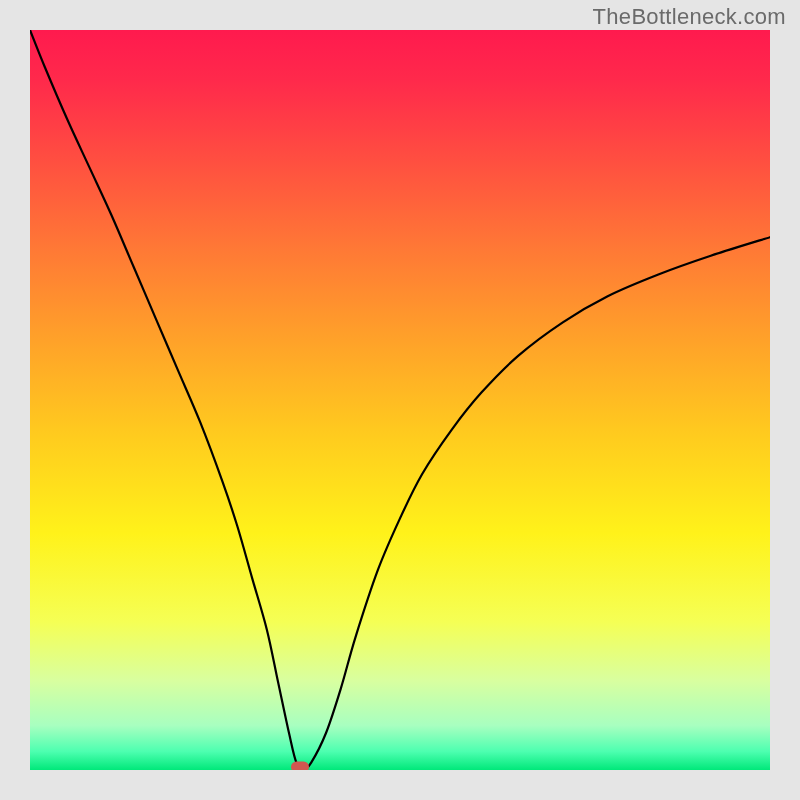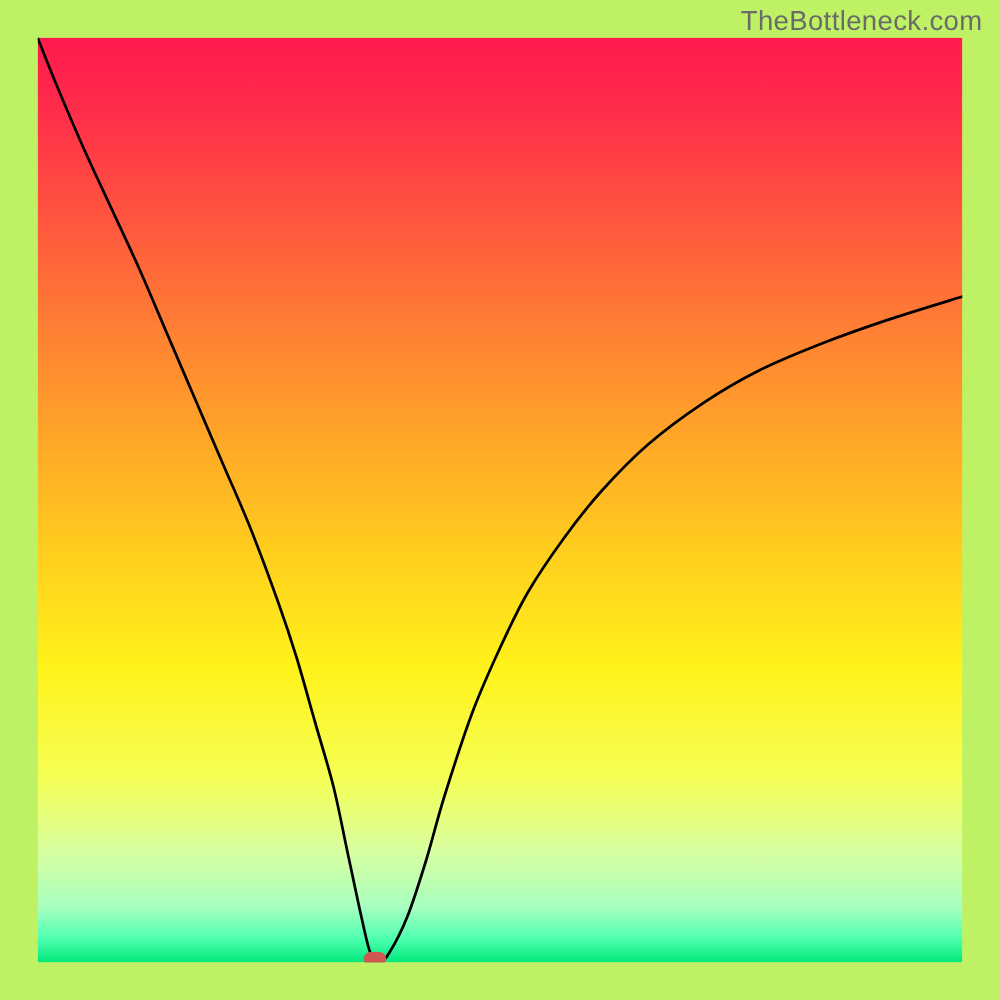--- a/index.html
+++ b/index.html
@@ -7,21 +7,21 @@
     padding: 0;
     width: 800px;
     height: 800px;
     background: #000;
     font-family: Arial, Helvetica, sans-serif;
   }
   .frame {
     position: relative;
     width: 800px;
     height: 800px;
-    background: #bef264;
+    background: #e5e5e5;
   }
   .watermark {
     position: absolute;
     top: 4px;
     right: 14px;
     color: #6a6a6a;
     font-size: 22px;
     font-weight: 500;
     letter-spacing: 0.3px;
     z-index: 50;

